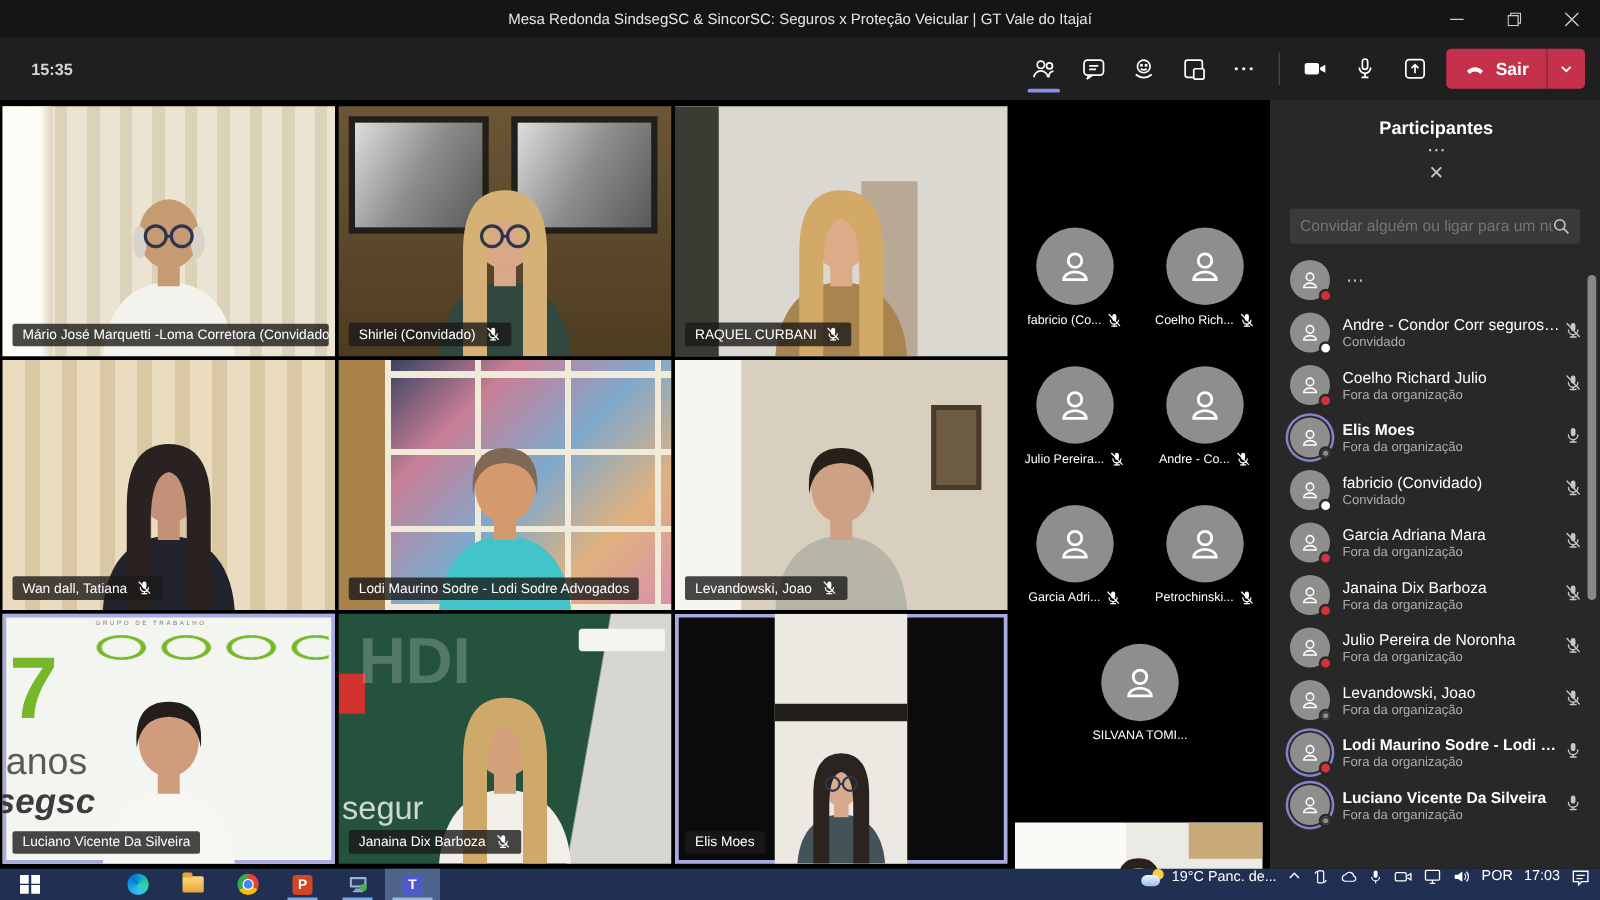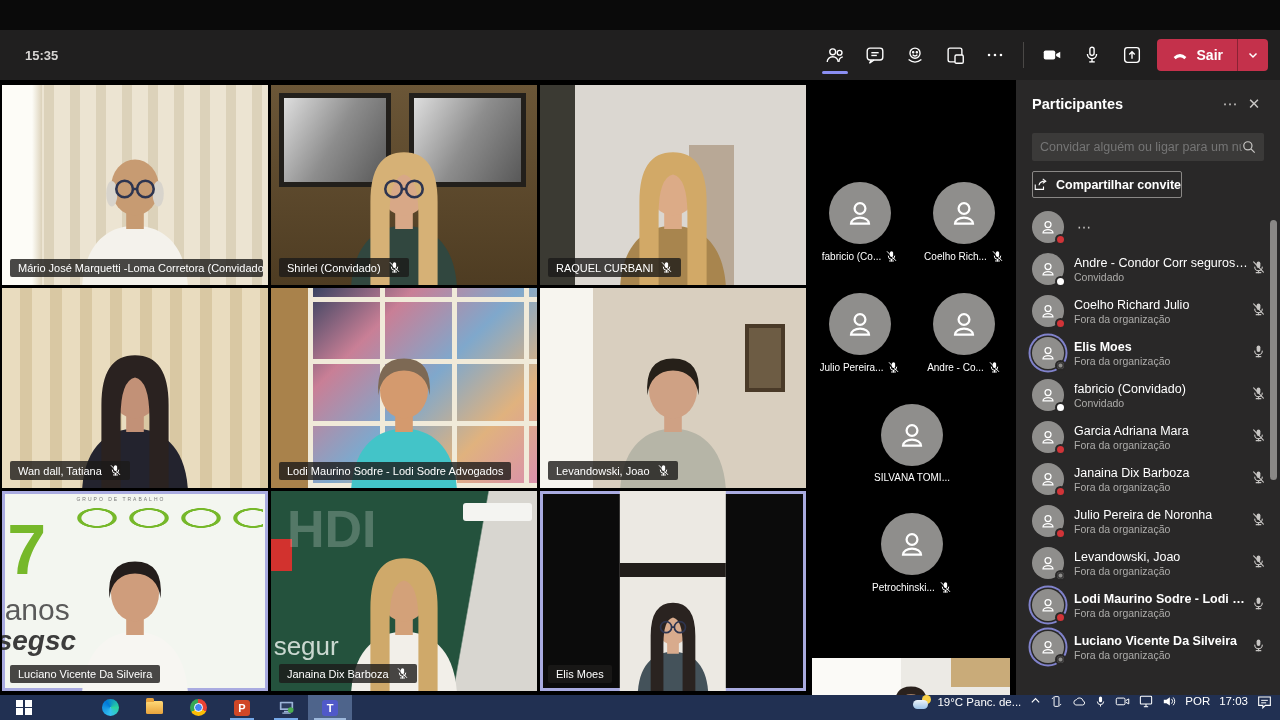--- a/index.html
+++ b/index.html
@@ -79,21 +79,21 @@
   .avcell{width:88px;margin-top:30px;display:flex;flex-direction:column;align-items:center;}
   .avcell.wide{width:100%;}
   .avcircle{width:62px;height:62px;border-radius:50%;background:#8f8e8c;display:flex;align-items:center;justify-content:center;}
   .avlabel{margin-top:6px;display:flex;align-items:center;gap:4px;color:#fff;font-size:10px;max-width:100%;}
   .avlabel .txt{white-space:nowrap;overflow:hidden;text-overflow:ellipsis;}
   .avlabel .mic{width:13px;height:13px;flex:none;}
   .selfview{position:absolute;left:812px;top:578px;width:198px;height:112px;overflow:hidden;}
 
   
   .panel{position:absolute;right:0;top:80px;width:264px;height:615px;background:#292828;overflow:hidden;}
-  .panel-head{display:flex;align-items:center;padding:15px 14px 12px 16px;}
+  .panel-head{display:flex;align-items:center;padding:15px 14px 12px 16px;flex-direction:column;}
   .panel-title{color:#fff;font-size:14.5px;font-weight:bold;flex:1;}
   .panel-head .ph-btn{color:#c8c6c4;font-size:15px;width:24px;text-align:center;}
   .search{margin:8px 16px 0;height:28px;background:#3b3a39;border-radius:2px;display:flex;align-items:center;padding:0 8px;}
   .search input{flex:1;background:transparent;border:none;outline:none;color:#c8c6c4;font-size:12.5px;min-width:0;}
   .search svg{flex:none;}
   .share-btn{margin:10px 16px 0;height:27px;border:1px solid #8a8886;border-radius:2px;display:flex;align-items:center;justify-content:center;gap:8px;color:#fff;font-size:12.5px;font-weight:bold;background:transparent;}
   .section-row{margin:14px 16px 0;display:flex;align-items:center;}
   .section-label{color:#e8e8e8;font-size:12.5px;flex:1;display:flex;align-items:center;gap:6px;}
   .chev-down{width:0;height:0;border-left:4px solid transparent;border-right:4px solid transparent;border-top:5px solid #c8c6c4;}
   .muteall-btn{background:#252423;border:1px solid #605e5c;border-radius:2px;color:#fff;font-size:11.5px;font-weight:bold;padding:4px 10px;}
@@ -137,20 +137,41 @@
   .weather{display:flex;align-items:center;gap:6px;}
   .wicon{position:relative;width:18px;height:14px;}
   .wicon::before{content:"";position:absolute;right:0;top:0;width:9px;height:9px;border-radius:50%;background:#f8cf46;}
   .wicon::after{content:"";position:absolute;left:0;bottom:0;width:15px;height:9px;border-radius:6px;background:linear-gradient(#eef4fa,#9cc3e8);}
 </style>
 </head>
 <body>
 
 <div id="app">
 
+  <div class="titlebar">
+    <div class="title">Mesa Redonda SindsegSC &amp; SincorSC: Seguros x Proteção Veicular | GT Vale do Itajaí</div>
+    <div class="win-controls">
+      <div class="win-btn">
+          <svg width="11" height="11" viewBox="0 0 11 11">
+            <line x1="0" y1="5.5" x2="11" y2="5.5" stroke="#cfcdca" stroke-width="1"></line>
+          </svg>
+        </div>
+      <div class="win-btn">
+          <svg width="11" height="11" viewBox="0 0 11 11">
+            <rect x="2.5" y="0.5" width="8" height="8" fill="none" stroke="#cfcdca"></rect>
+            <rect x="0.5" y="2.5" width="8" height="8" fill="#161514" stroke="#cfcdca"></rect>
+          </svg>
+        </div>
+      <div class="win-btn">
+          <svg width="11" height="11" viewBox="0 0 11 11">
+            <path d="M0,0 L11,11 M11,0 L0,11" stroke="#cfcdca" stroke-width="1"></path>
+          </svg>
+        </div>
+    </div>
+  </div>
 
   <div class="toolbar">
     <div class="timer">15:35</div>
     <div class="tb-icons">
       <div class="tb-btn active">
         <svg viewBox="0 0 24 24">
             <circle cx="9.5" cy="8.5" r="3.2"></circle>
             <path d="M3.5,19.5 a6,5.6 0 0 1 12,0"></path>
             <circle cx="17" cy="9.5" r="2.6"></circle>
             <path d="M16.5,19.5 a4.8,4.5 0 0 1 4,-5.4"></path>
@@ -494,49 +515,69 @@
               <g stroke="#fff" stroke-width="1.2" fill="none" stroke-linecap="round">
                 <rect x="6" y="1.5" width="4" height="7" rx="2" fill="#fff" stroke="none"></rect>
                 <path d="M4,7.5 a4,4 0 0 0 8,0"></path>
                 <line x1="8" y1="11.5" x2="8" y2="13.5"></line>
                 <line x1="5.5" y1="13.5" x2="10.5" y2="13.5"></line>
                 <line x1="2.8" y1="2" x2="13.2" y2="13"></line>
               </g>
             </svg>
           </div>
         </div>
+        <div class="avcell">
+          <div class="avcircle">
+            <svg viewBox="0 0 32 32" width="36" height="36">
+              <circle cx="16" cy="12" r="4.8" fill="none" stroke="#fff" stroke-width="2"></circle>
+              <path d="M8,25.5 a8,5.5 0 0 1 16,0 z" fill="none" stroke="#fff" stroke-width="2"></path>
+            </svg>
+          </div>
+    <div class="avlabel">
+            <span class="txt">Garcia Adri...</span>
+            <svg class="mic" viewBox="0 0 16 16">
+              <g stroke="#fff" stroke-width="1.2" fill="none" stroke-linecap="round">
+                <rect x="6" y="1.5" width="4" height="7" rx="2" fill="#fff" stroke="none"></rect>
+                <path d="M4,7.5 a4,4 0 0 0 8,0"></path>
+                <line x1="8" y1="11.5" x2="8" y2="13.5"></line>
+                <line x1="5.5" y1="13.5" x2="10.5" y2="13.5"></line>
+                <line x1="2.8" y1="2" x2="13.2" y2="13"></line>
+              </g>
+            </svg>
+          </div>
+        </div>
+        <div class="avcell">
+          <div class="avcircle">
+            <svg viewBox="0 0 32 32" width="36" height="36">
+              <circle cx="16" cy="12" r="4.8" fill="none" stroke="#fff" stroke-width="2"></circle>
+              <path d="M8,25.5 a8,5.5 0 0 1 16,0 z" fill="none" stroke="#fff" stroke-width="2"></path>
+            </svg>
+          </div>
+    <div class="avlabel">
+            <span class="txt">Petrochinski...</span>
+            <svg class="mic" viewBox="0 0 16 16">
+              <g stroke="#fff" stroke-width="1.2" fill="none" stroke-linecap="round">
+                <rect x="6" y="1.5" width="4" height="7" rx="2" fill="#fff" stroke="none"></rect>
+                <path d="M4,7.5 a4,4 0 0 0 8,0"></path>
+                <line x1="8" y1="11.5" x2="8" y2="13.5"></line>
+                <line x1="5.5" y1="13.5" x2="10.5" y2="13.5"></line>
+                <line x1="2.8" y1="2" x2="13.2" y2="13"></line>
+              </g>
+            </svg>
+          </div>
+        </div>
         <div class="avcell wide">
           <div class="avcircle">
             <svg viewBox="0 0 32 32" width="36" height="36">
               <circle cx="16" cy="12" r="4.8" fill="none" stroke="#fff" stroke-width="2"></circle>
               <path d="M8,25.5 a8,5.5 0 0 1 16,0 z" fill="none" stroke="#fff" stroke-width="2"></path>
             </svg>
           </div>
     <div class="avlabel">
             <span class="txt">SILVANA TOMI...</span>
-          </div>
-        </div>
-        <div class="avcell">
-          <div class="avcircle">
-            <svg viewBox="0 0 32 32" width="36" height="36">
-              <circle cx="16" cy="12" r="4.8" fill="none" stroke="#fff" stroke-width="2"></circle>
-              <path d="M8,25.5 a8,5.5 0 0 1 16,0 z" fill="none" stroke="#fff" stroke-width="2"></path>
-            </svg>
-          </div>
-    <div class="avlabel">
-            <span class="txt">Petrochinski...</span>
-            <svg class="mic" viewBox="0 0 16 16">
-              <g stroke="#fff" stroke-width="1.2" fill="none" stroke-linecap="round">
-                <rect x="6" y="1.5" width="4" height="7" rx="2" fill="#fff" stroke="none"></rect>
-                <path d="M4,7.5 a4,4 0 0 0 8,0"></path>
-                <line x1="8" y1="11.5" x2="8" y2="13.5"></line>
-                <line x1="5.5" y1="13.5" x2="10.5" y2="13.5"></line>
-                <line x1="2.8" y1="2" x2="13.2" y2="13"></line>
-              </g>
-            </svg>
           </div>
         </div>
       </div>
     <div class="selfview tile ssv" id="self-view">
       <div class="d1"></div>
 
     <svg class="person" viewBox="0 0 100 100" preserveAspectRatio="xMidYMax meet">
     <path d="M17,100 C19,73 34,63 50,63 C66,63 81,73 83,100 Z" fill="#8e3038"></path>
     <rect x="44.5" y="50" width="11" height="15" fill="#c69879"></rect>
     <ellipse cx="50" cy="39" rx="15" ry="17.5" fill="#c69879"></ellipse>
@@ -551,28 +592,20 @@
       <div class="ph-btn">⋯</div>
       <div class="ph-btn">✕</div>
     </div>
     <div class="search">
       <input type="text" placeholder="Convidar alguém ou ligar para um nú" style="">
       <svg width="14" height="14" viewBox="0 0 16 16">
           <circle cx="6.7" cy="6.7" r="4.7" fill="none" stroke="#c8c6c4" stroke-width="1.4"></circle>
           <line x1="10.2" y1="10.2" x2="14.5" y2="14.5" stroke="#c8c6c4" stroke-width="1.4"></line>
         </svg>
     </div>
-    <button class="share-btn">
-      <svg width="15" height="15" viewBox="0 0 20 20">
-          <path d="M3,10 v6.5 h11 v-4" fill="none" stroke="#fff" stroke-width="1.5"></path>
-          <path d="M8,11 q1,-5.5 8,-5.5" fill="none" stroke="#fff" stroke-width="1.5"></path>
-          <path d="M13,2.5 L17,5.5 L13,8.5" fill="none" stroke="#fff" stroke-width="1.5"></path>
-        </svg>
-      <span>Compartilhar convite</span>
-    </button>
     <div class="plist" id="participant-list">
         <div class="prow">
     <div class="pava">
             <div class="circ">
               <svg viewBox="0 0 32 32" width="20" height="20">
                 <circle cx="16" cy="12" r="4.8" fill="none" stroke="#fff" stroke-width="2"></circle>
                 <path d="M8,25.5 a8,5.5 0 0 1 16,0 z" fill="none" stroke="#fff" stroke-width="2"></path>
               </svg>
             </div>
       <span class="pdot busy"></span>

